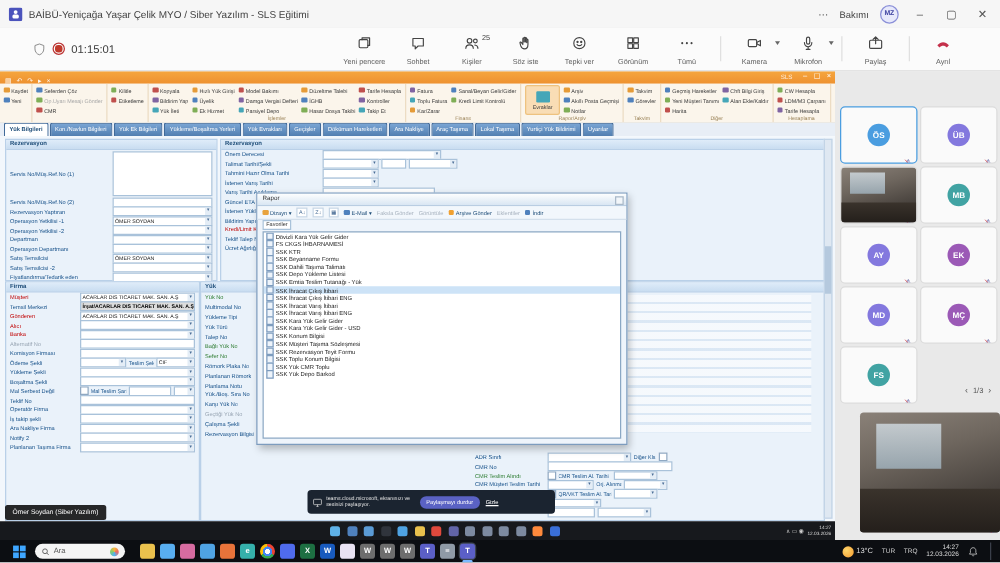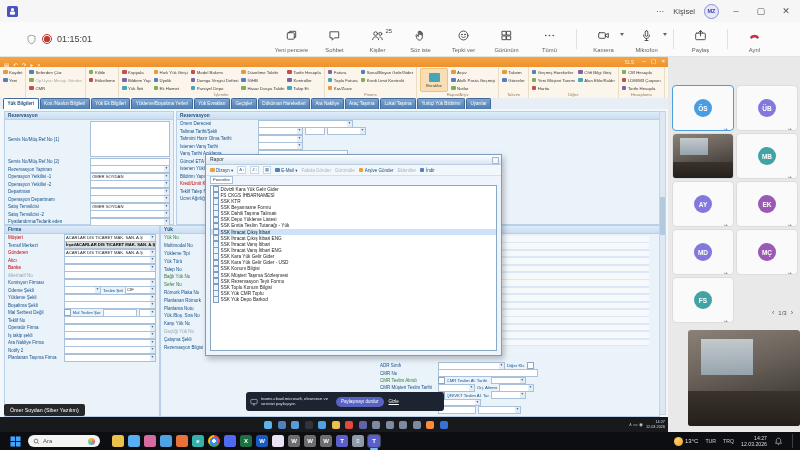--- a/index.html
+++ b/index.html
@@ -140,23 +140,24 @@
 <body>
 
 <div id="canvas">
 
   <div id="titlebar">
     <svg class="tlogo" viewBox="0 0 12 12">
         <rect width="12" height="12" rx="2" fill="#4b53bc"></rect>
         <circle cx="6" cy="4" r="1.7" fill="#fff"></circle>
         <rect x="3.2" y="6" width="5.6" height="3.6" rx="1.4" fill="#fff"></rect>
       </svg>
+    <span class="tb-title">BAİBÜ-Yeniçağa Yaşar Çelik MYO / Siber Yazılım - SLS Eğitimi</span>
     <div id="tb-right">
       <span class="tb-dots">⋯</span>
-      <span class="tb-profile">Kişisel</span>
+      <span class="tb-profile">Bakımı</span>
       <span class="mz">MZ</span>
       <span class="winctl">–</span>
       <span class="winctl">▢</span>
       <span class="winctl">✕</span>
     </div>
   </div>
 
   <div id="meetbar">
     <div id="rec">
       <svg viewBox="0 0 14 14" fill="none" stroke="#8a8a8a" stroke-width="1">

